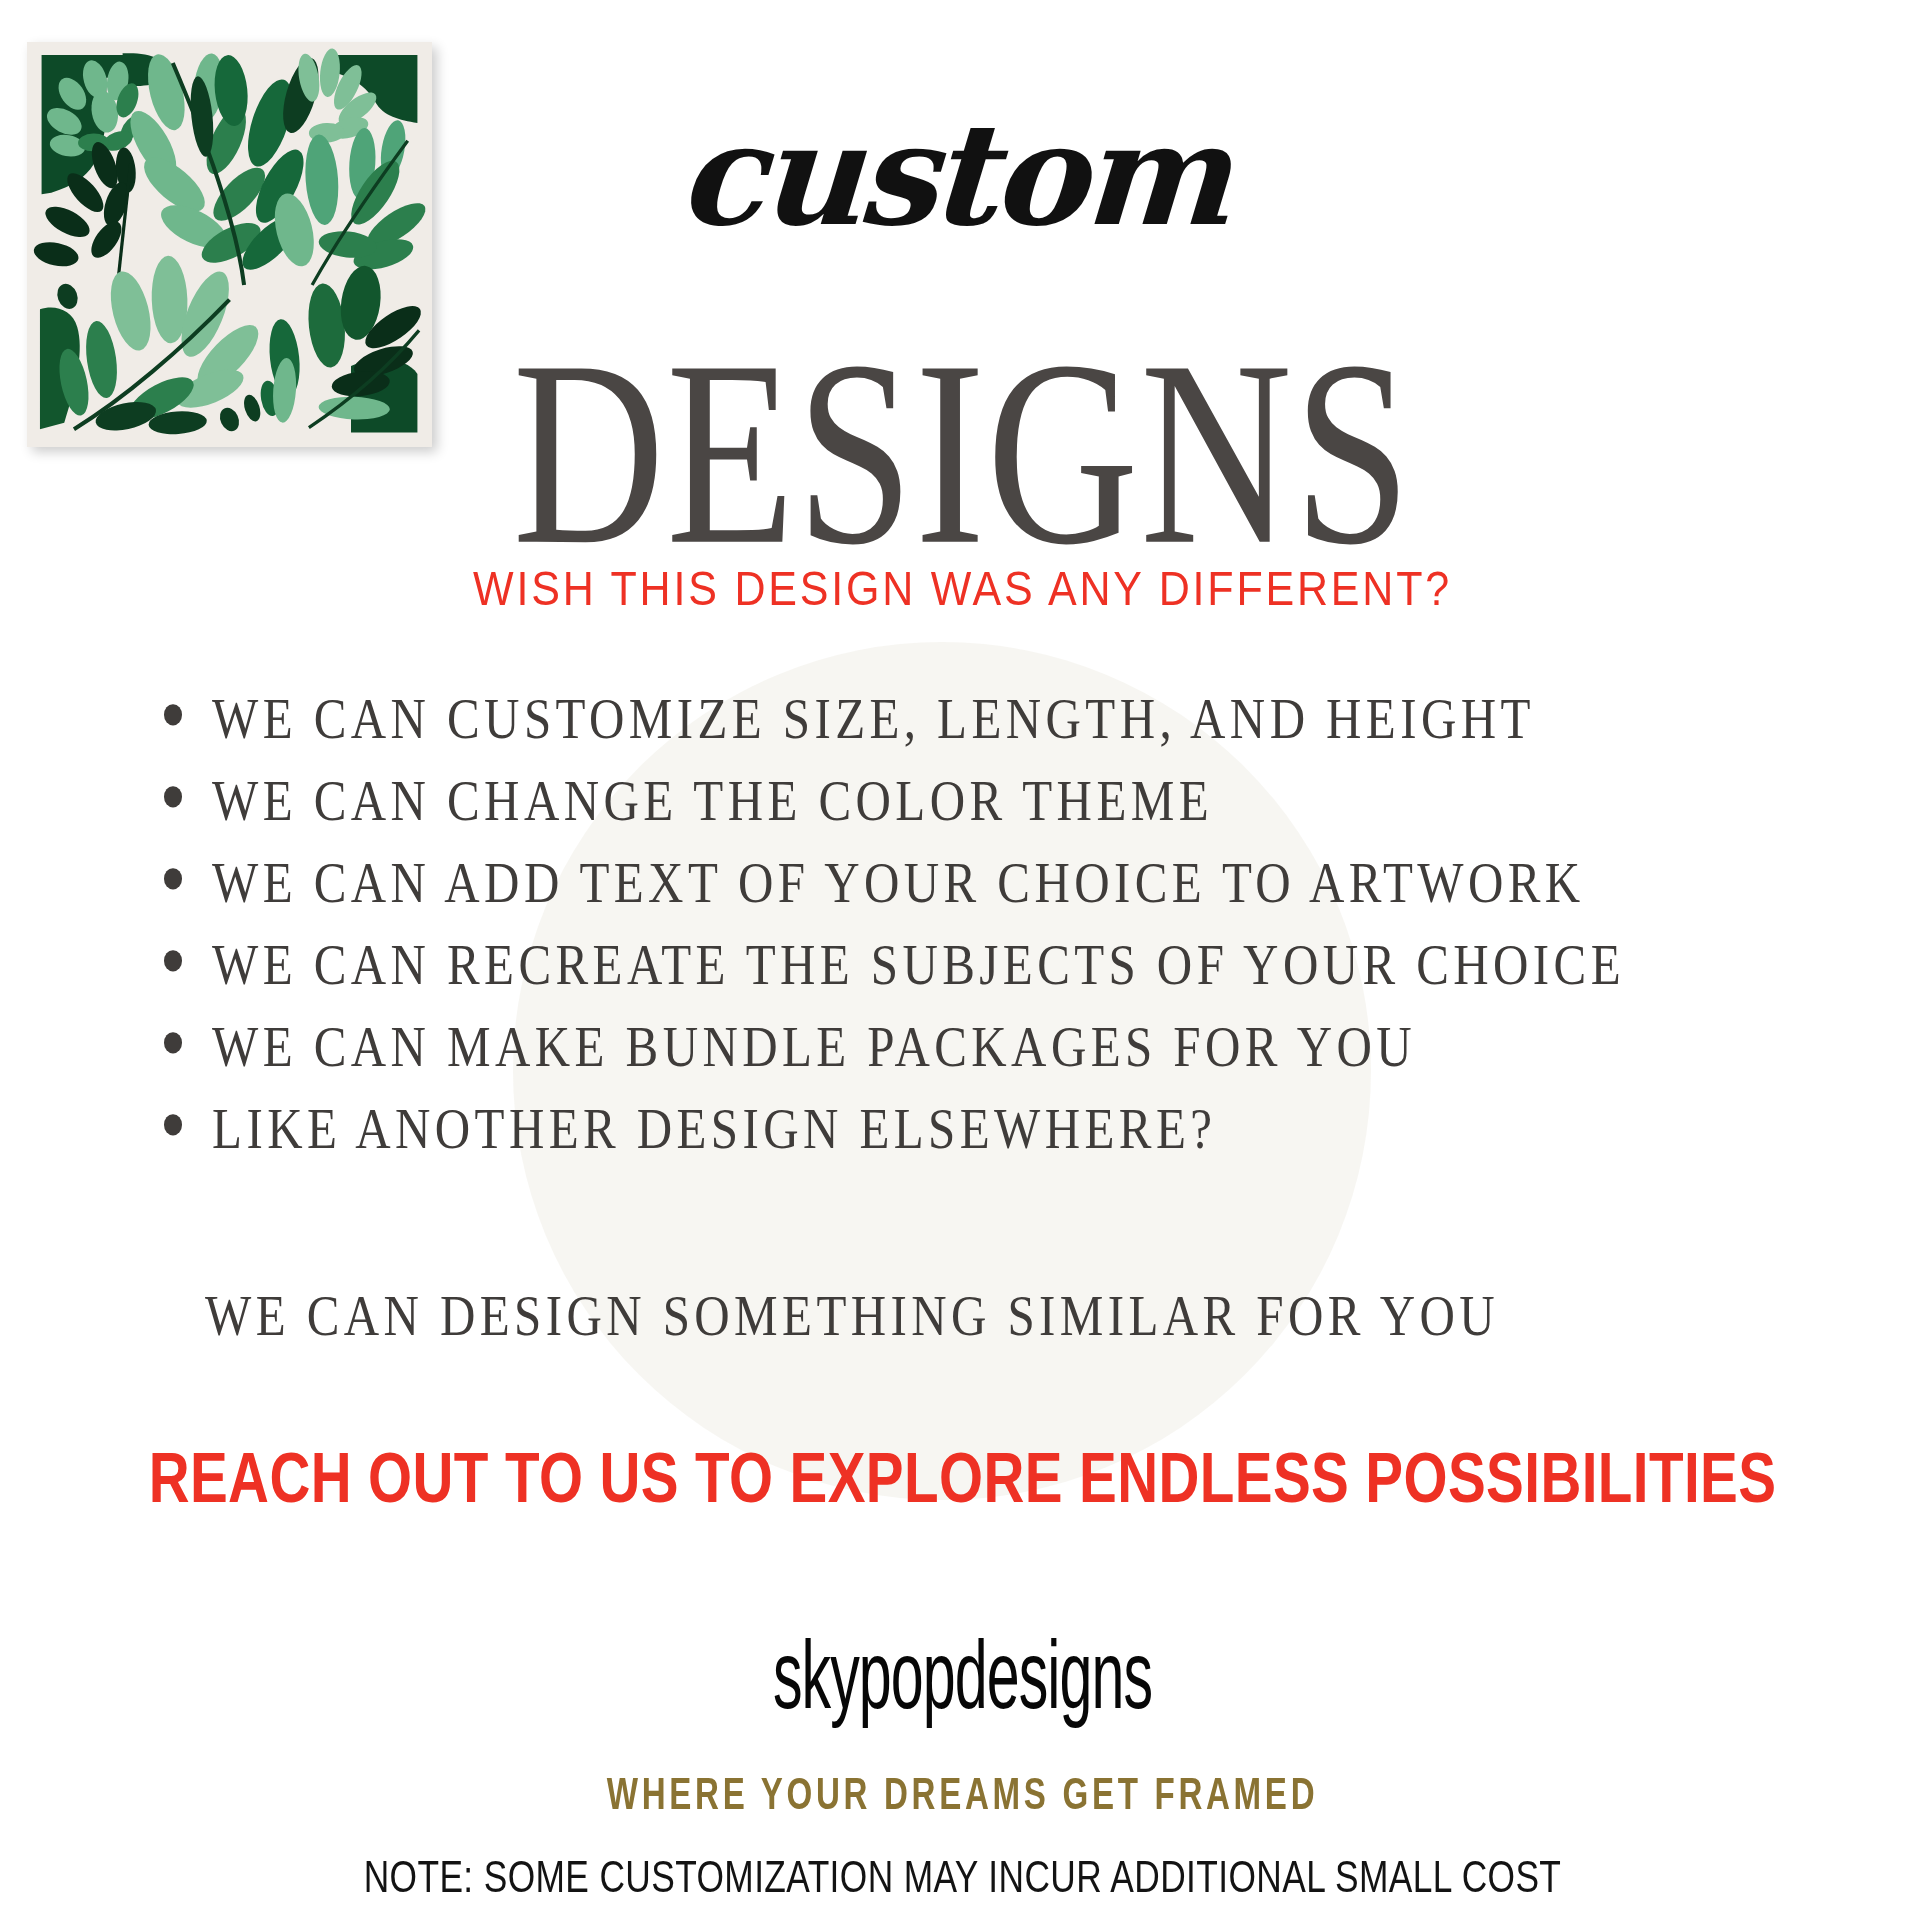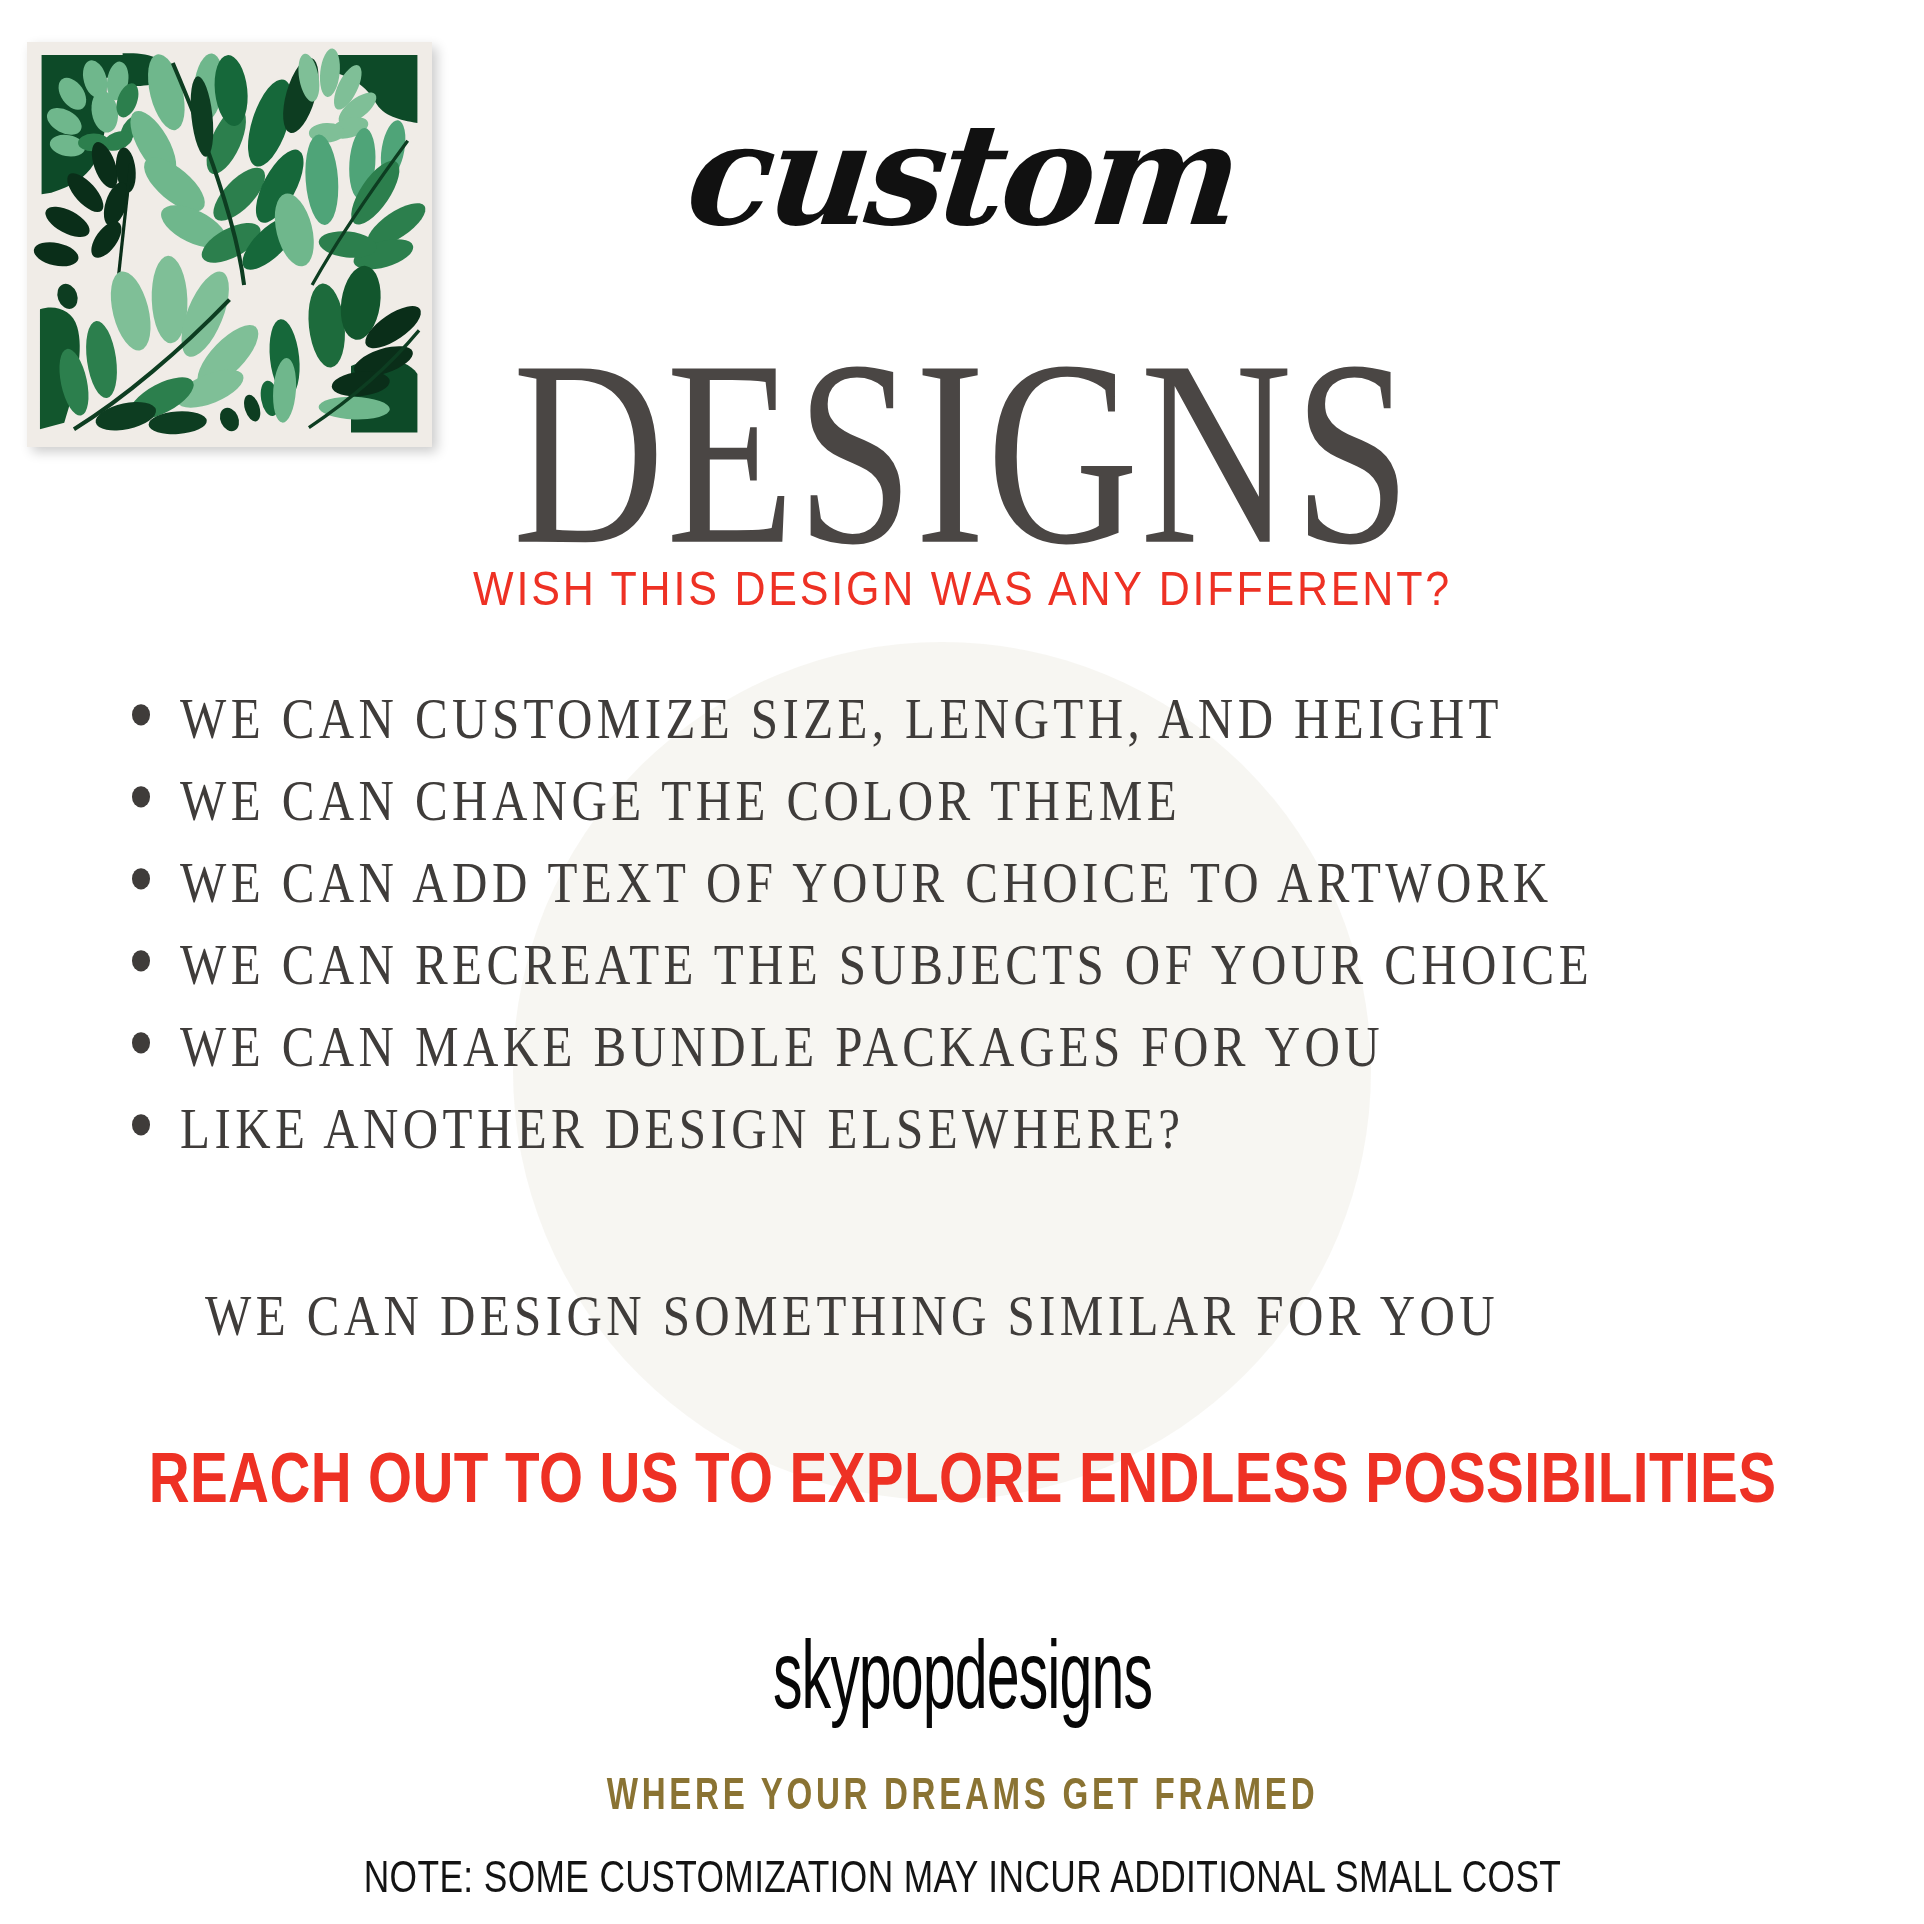--- a/index.html
+++ b/index.html
@@ -94,21 +94,21 @@
     line-height: 1;
     color: #ee3124;
     letter-spacing: 2.8px;
     transform: scaleY(1.12);
     transform-origin: center top;
   }
 
   
   #bullets {
     position: absolute;
-    left: 132px;
+    left: 164px;
     top: 690px;
     width: 1636px;
   }
   .bullet-row {
     display: flex;
     align-items: baseline;
     margin-bottom: 33px;
     font-family: "Liberation Serif", "DejaVu Serif", serif;
     color: #3f3c3a;
     font-size: 49px;

